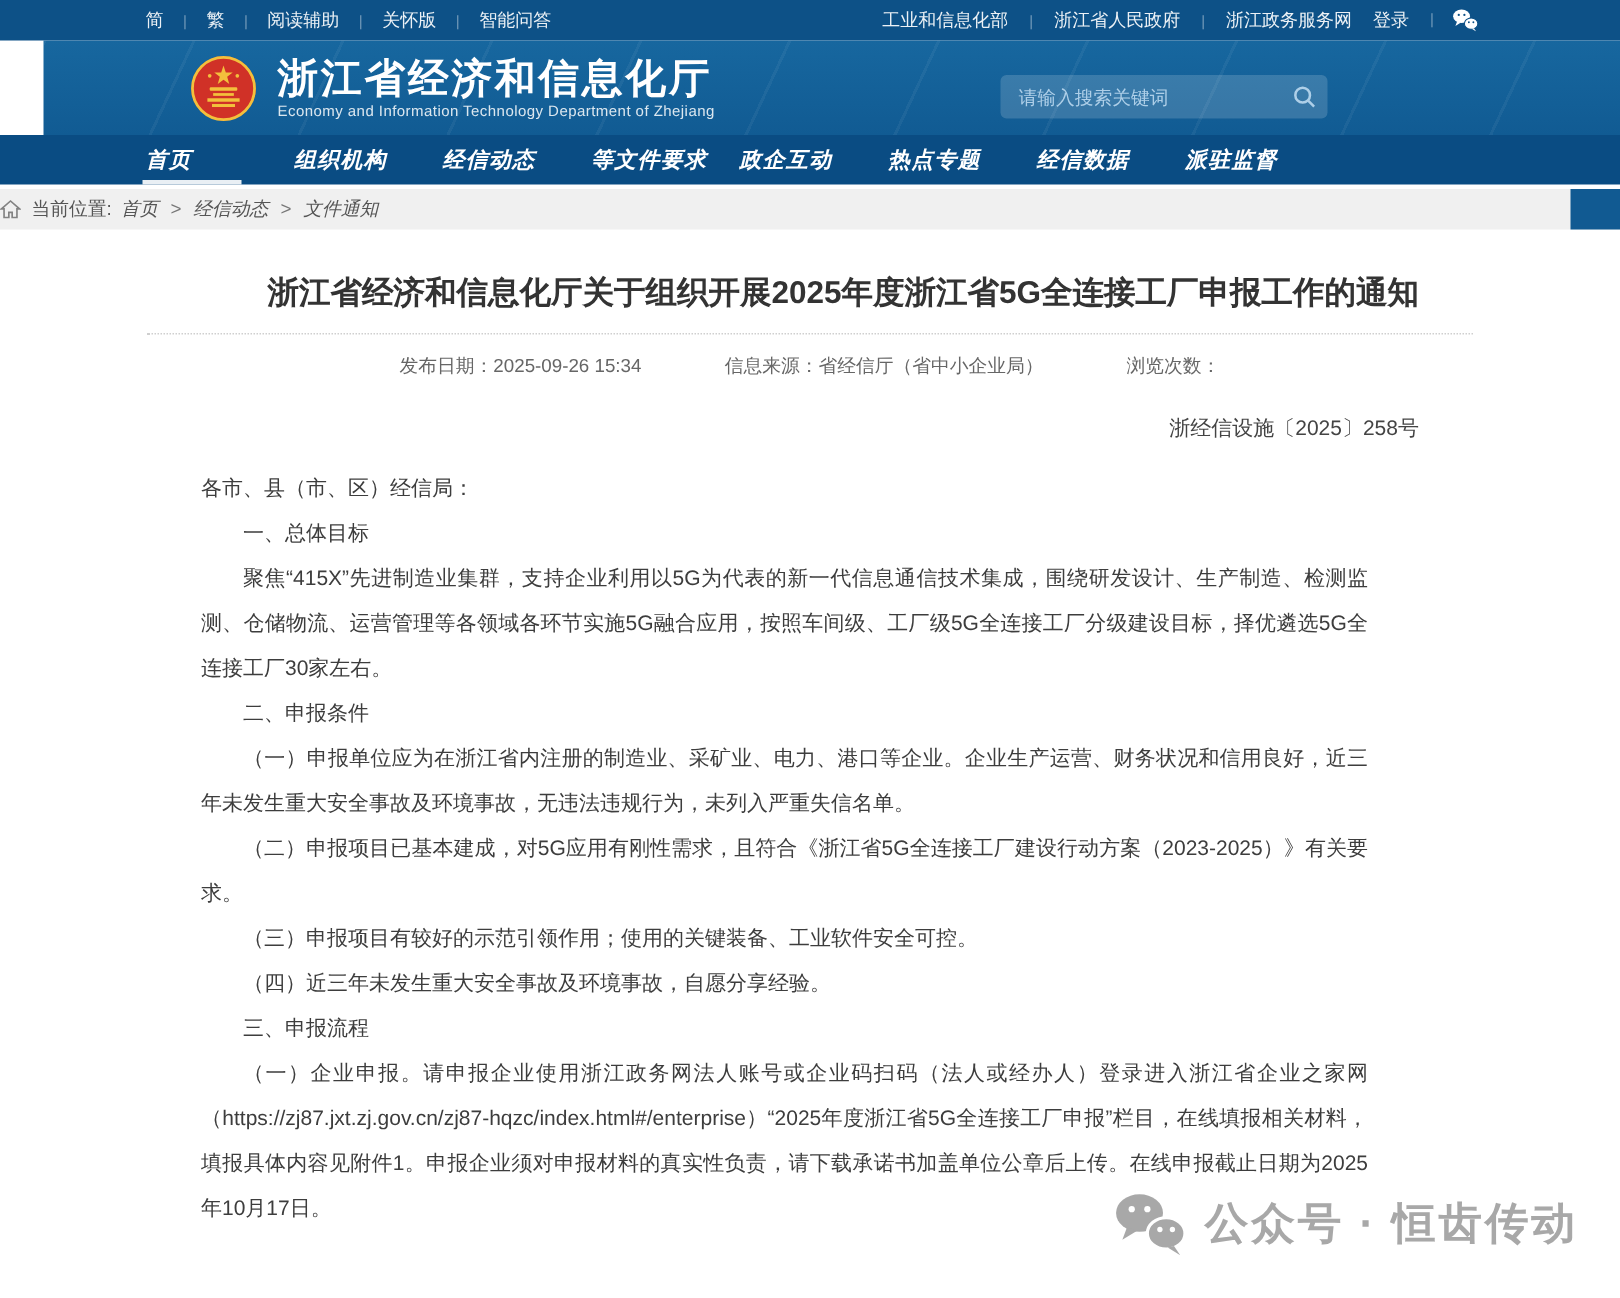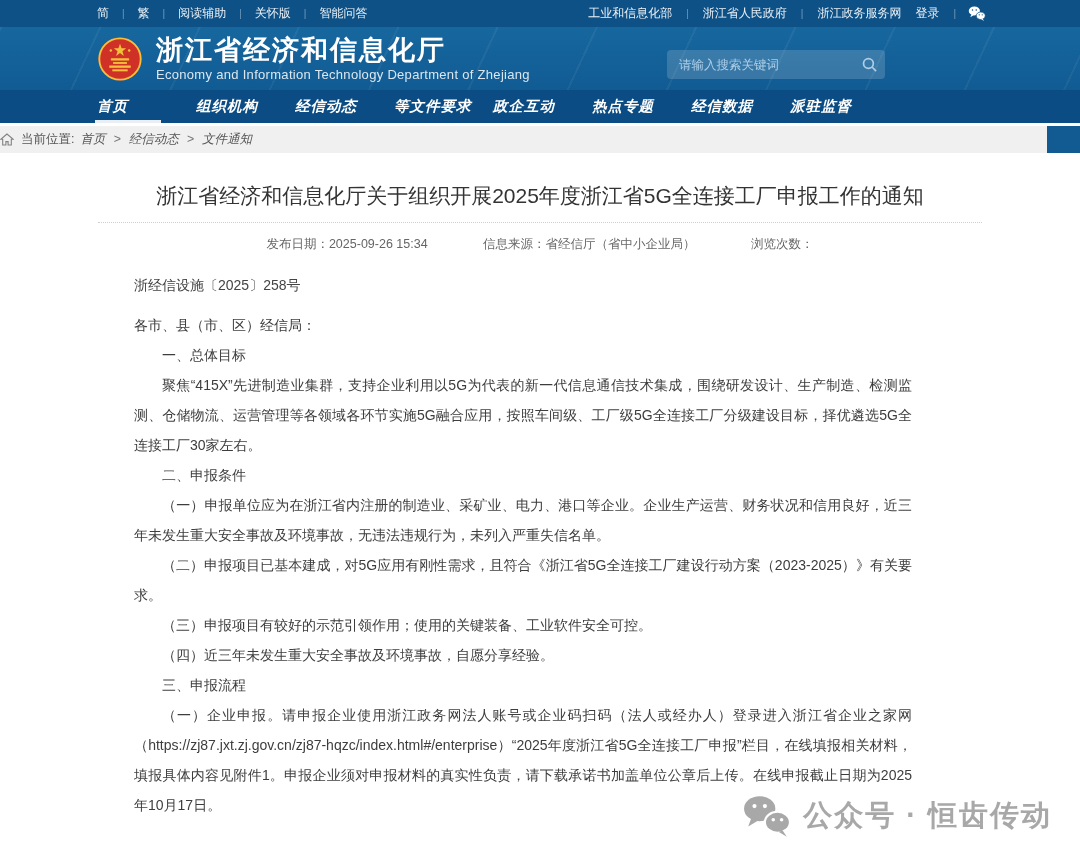--- a/index.html
+++ b/index.html
@@ -27,32 +27,32 @@
   .tlink{color:rgba(255,255,255,.92);font-size:12px;cursor:pointer;white-space:nowrap;}
   .topbar-left .tlink + .tlink::before{content:"|";color:rgba(255,255,255,.4);margin:0 13px;font-size:10px;}
   .topbar-right{display:flex;align-items:center;}
   .topbar-right .tlink{margin-left:14px;}
   .topbar-right .tlink:nth-of-type(2)::before,
   .topbar-right .tlink:nth-of-type(3)::before{content:"|";color:rgba(255,255,255,.4);margin-right:14px;font-size:10px;}
   .topbar-divider{color:rgba(255,255,255,.4);margin:0 12px 0 14px;font-size:10px;}
   .wechat-mini{display:inline-flex;align-items:center;cursor:pointer;}
 
   
-  .site-header{height:63px;background:linear-gradient(180deg,#17679f,#115b93);position:relative;overflow:hidden;}
+  .site-header{height:63px;background:linear-gradient(180deg,#17679f,#115b93);position:relative;overflow:hidden;margin-left:29px;}
   .site-header::before{
     content:"";position:absolute;inset:0;
     background:repeating-linear-gradient(115deg,rgba(255,255,255,.05) 0 2px,transparent 2px 90px);
     pointer-events:none;
   }
   .header-inner{position:relative;height:100%;display:flex;align-items:center;padding-left:97px;}
   .brand{display:flex;align-items:center;cursor:pointer;}
   .emblem{width:46px;height:46px;display:inline-flex;flex:none;}
   .brand-text{margin-left:13px;color:#fff;}
   .site-name{font-size:27px;font-weight:700;letter-spacing:2px;line-height:30px;}
-  .site-name-en{font-size:13px;color:rgba(255,255,255,.85);letter-spacing:.3px;margin-top:2px;}
+  .site-name-en{font-size:10px;color:rgba(255,255,255,.85);letter-spacing:.3px;margin-top:2px;}
   .search{position:absolute;top:23px;right:195px;width:218px;height:29px;}
   .search input{
     width:100%;height:100%;border:none;outline:none;border-radius:4px;
     background:rgba(255,255,255,.16);color:#dcebf7;font-size:12.5px;
     padding:0 19px 0 12px;font-family:inherit;
   }
   .search input::placeholder{color:#aecfe8;}
   .search-btn{position:absolute;right:7px;top:6px;background:transparent;border:none;cursor:pointer;padding:0;line-height:0;}
 
   
@@ -75,26 +75,26 @@
   .home-icon{display:inline-flex;margin-right:7px;line-height:0;cursor:pointer;}
   .crumb-prefix{margin-right:6px;}
   .crumbs{display:inline-flex;align-items:center;}
   .crumb{color:#555;}
   .crumb + .crumb::before{content:">";margin:0 8px;color:#777;}
   .crumb-accent{position:absolute;right:0;top:0;width:33px;height:27px;background:#115a92;}
 
   
   .article{width:812px;margin-left:134px;padding-top:14px;}
   .article-title{
-    font-size:21px;font-weight:400;color:#333;text-align:center;line-height:30px;margin-top:14px;
+    font-size:21px;font-weight:700;color:#333;text-align:right;line-height:30px;margin-top:14px;
   }
   .dotted-sep{border-bottom:1px dotted #cfcfcf;margin:11px -36px 0 -36px;}
   .article-meta{text-align:center;font-size:12.5px;color:#666;margin-top:13px;}
   .article-meta span{margin:0 26px;}
-  .doc-number{text-align:left;font-size:14px;color:#444;margin-top:24px;}
+  .doc-number{text-align:right;font-size:14px;color:#444;margin-top:24px;}
   .body-text{margin-top:15px;font-size:14px;line-height:30px;color:var(--text-dark);text-align:justify;width:778px;}
   .para.indent{text-indent:2em;}
 
   
   .watermark{
     position:absolute;right:28px;top:795px;display:flex;align-items:center;
     color:var(--watermark-gray);font-size:29px;font-weight:600;letter-spacing:2px;
   }
   .watermark .wm-icon{display:inline-flex;margin-right:12px;line-height:0;}
 </style>

